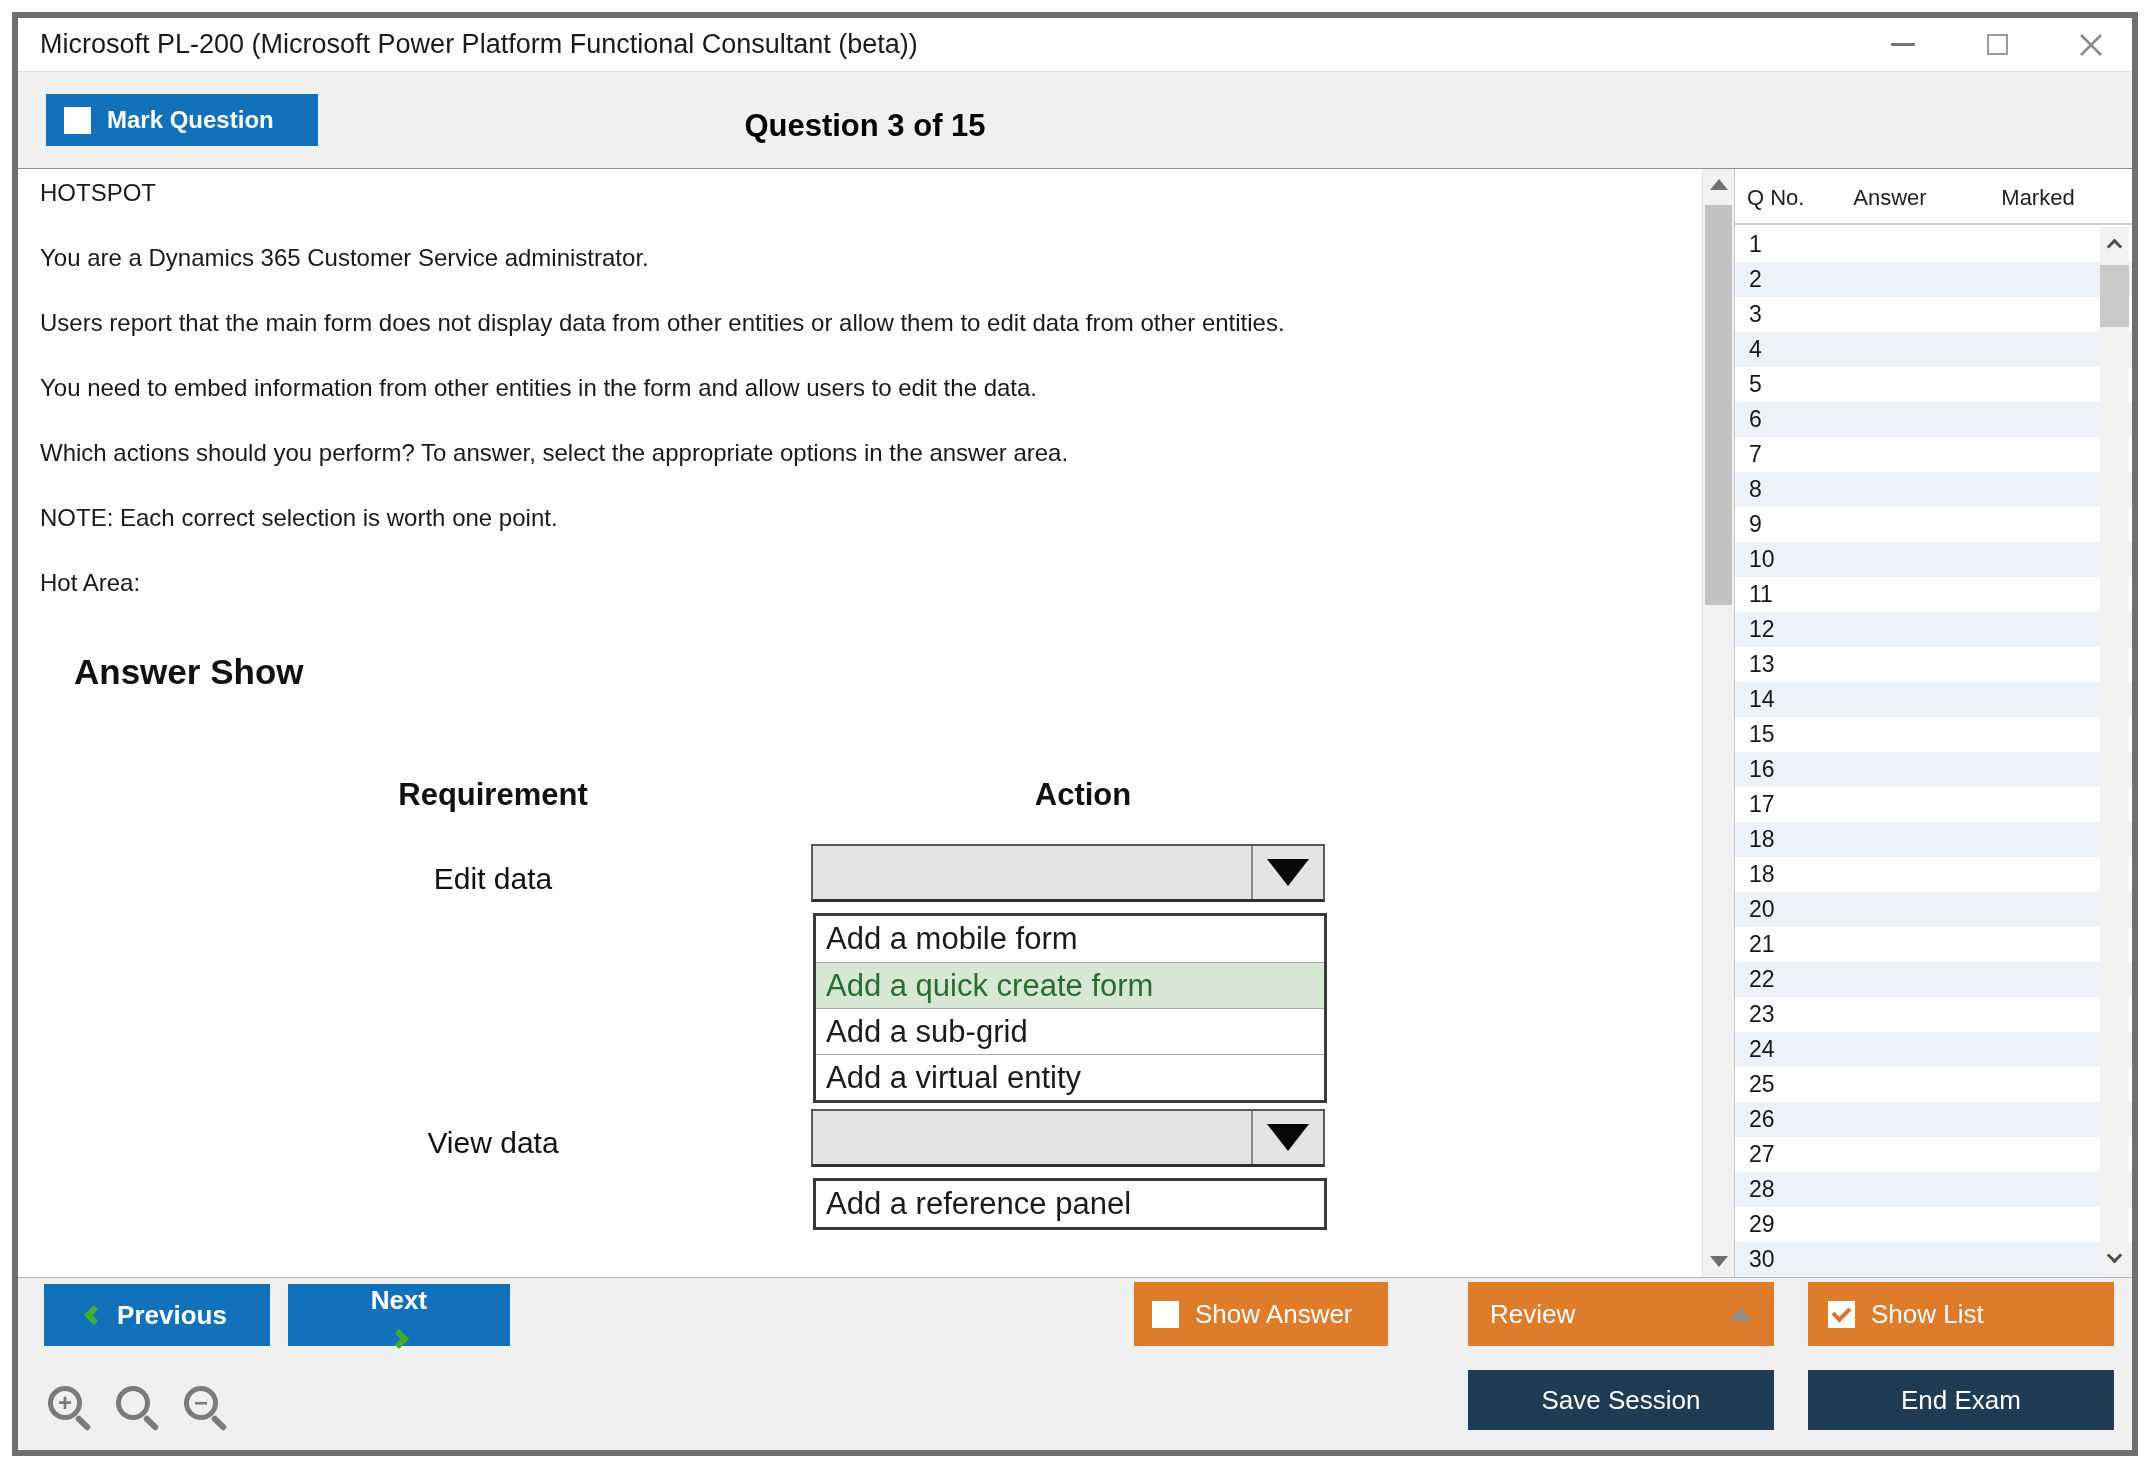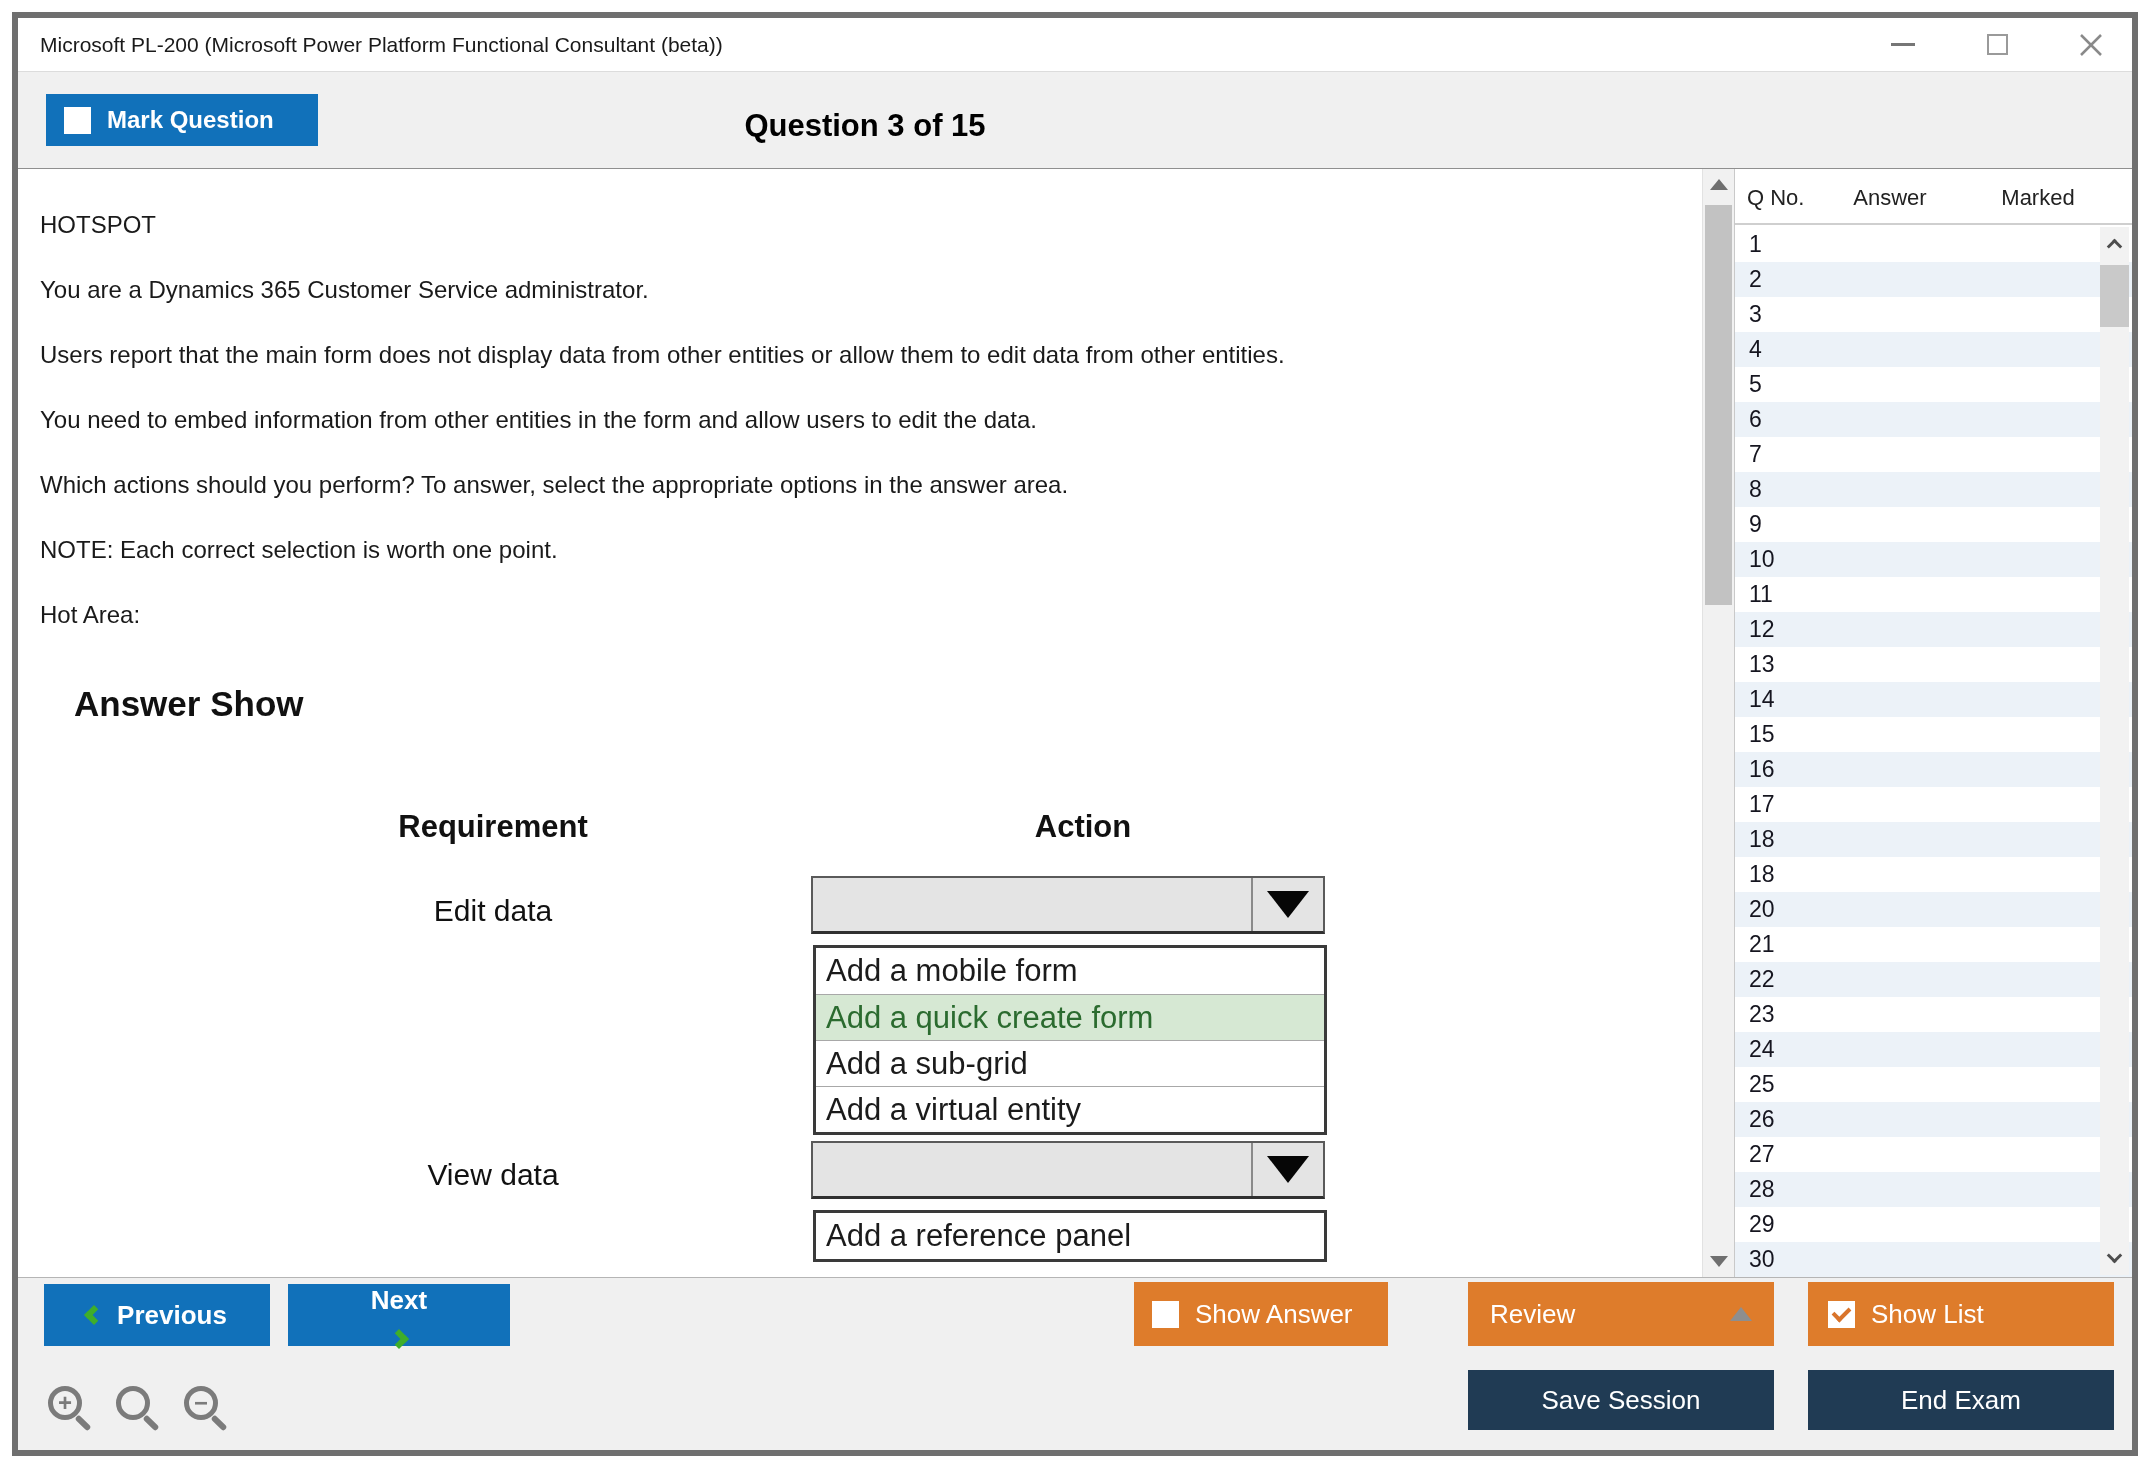--- a/index.html
+++ b/index.html
@@ -4,41 +4,41 @@
 <style>
   * { margin:0; padding:0; box-sizing:border-box; }
   html,body { background:#ffffff; font-family:"Liberation Sans", sans-serif; }
   .screen { position:relative; width:2150px; height:1470px; background:#fff; overflow:hidden; }
   .window { position:absolute; left:12px; top:12px; width:2126px; height:1444px;
             border:6px solid #6F6F6F; background:#fff; display:flex; flex-direction:column; }
 
   
   .titlebar { height:54px; background:#fff; border-bottom:1px solid #dcdcdc;
               display:flex; align-items:center; padding:0 26px 0 22px; flex:0 0 auto; }
-  .title-text { font-size:21px; color:#1a1a1a; flex:1; }
+  .title-text { font-size:27px; color:#1a1a1a; flex:1; }
   .win-controls { display:flex; align-items:center; gap:64px; }
   .win-btn { width:30px; height:30px; display:flex; align-items:center; justify-content:center; cursor:default; }
   .glyph-min { width:24px; border-top:3px solid #767676; }
   .glyph-max { width:21px; height:21px; border:2px solid #9a9a9a; }
 
   
   .headerbar { height:96px; background:#f0f0f0; position:relative; flex:0 0 auto;padding-left:29px; }
   .btn-mark { position:absolute; left:28px; top:22px; width:272px; height:52px; background:#1171BA;
               display:flex; align-items:center; padding-left:18px; gap:16px; }
   .cb { width:27px; height:27px; background:#fff; flex:0 0 auto; }
   .cb.checked::after { content:''; display:block; width:13px; height:7px;
       border-left:4px solid #D9742B; border-bottom:4px solid #D9742B;
       transform:rotate(-45deg); margin:6px 0 0 5px; }
   .btn-mark .lbl { color:#fff; font-size:24px; font-weight:bold; }
   .q-counter { position:absolute; left:0; right:420px; top:36px; text-align:center;
                font-size:31px; font-weight:bold; color:#000; }
 
   
   .main { flex:1 1 auto; display:flex; border-top:1px solid #8f8f8f; border-bottom:1px solid #b5b5b5; overflow:hidden; }
-  .qpanel { flex:1 1 auto; background:#fff; overflow:hidden; padding:40px 0 0 22px; position:relative; }
+  .qpanel { flex:1 1 auto; background:#fff; overflow:hidden; padding:8px 0 0 22px; position:relative; }
   .qpanel p { font-size:24px; line-height:32px; color:#1a1a1a; margin-bottom:33px; }
 
   
   .answer-area { position:relative; height:640px; margin-top:15px; }
   .aa-title { position:absolute; left:34px; top:20px; font-size:35px; font-weight:bold; color:#111; }
   .aa-colhead { position:absolute; top:145px; width:440px; text-align:center; font-size:31px; font-weight:bold; color:#111; }
   .aa-col-req { left:233px; } .aa-col-act { left:823px; }
   .aa-reqlabel { position:absolute; width:440px; text-align:center; font-size:30px; color:#111; }
   .aa-req-1 { left:233px; top:230px; } .aa-req-2 { left:233px; top:494px; }
   .aa-select { position:absolute; left:771px; width:514px; height:58px; background:#E4E4E4;

